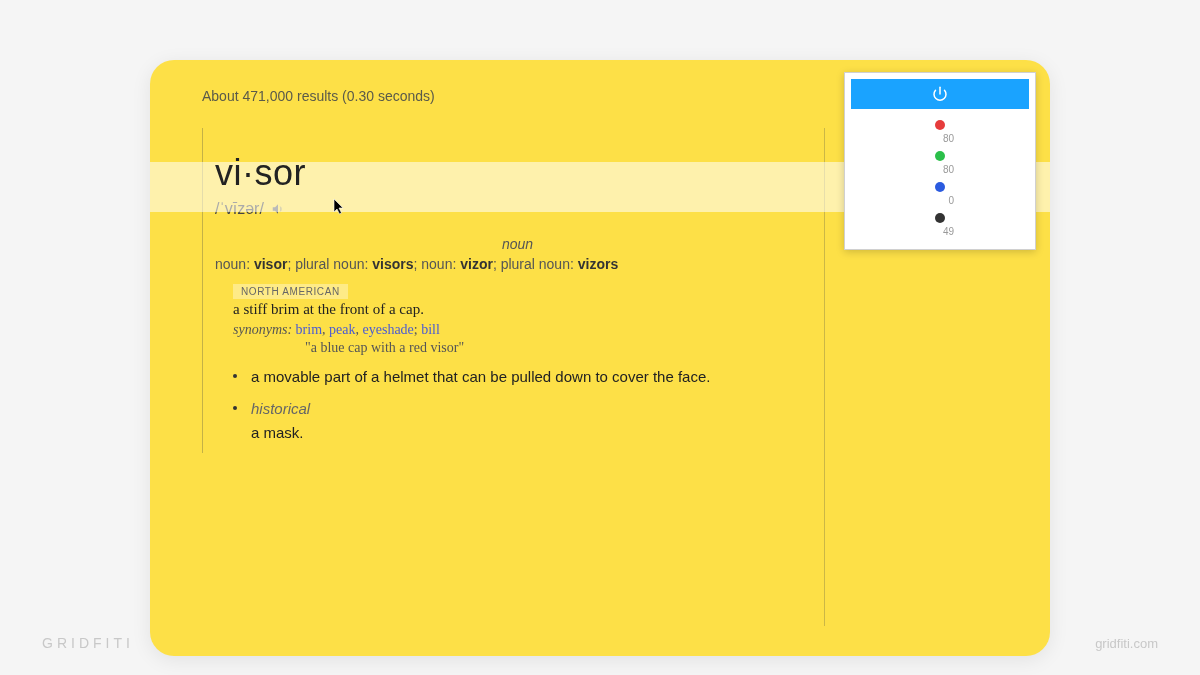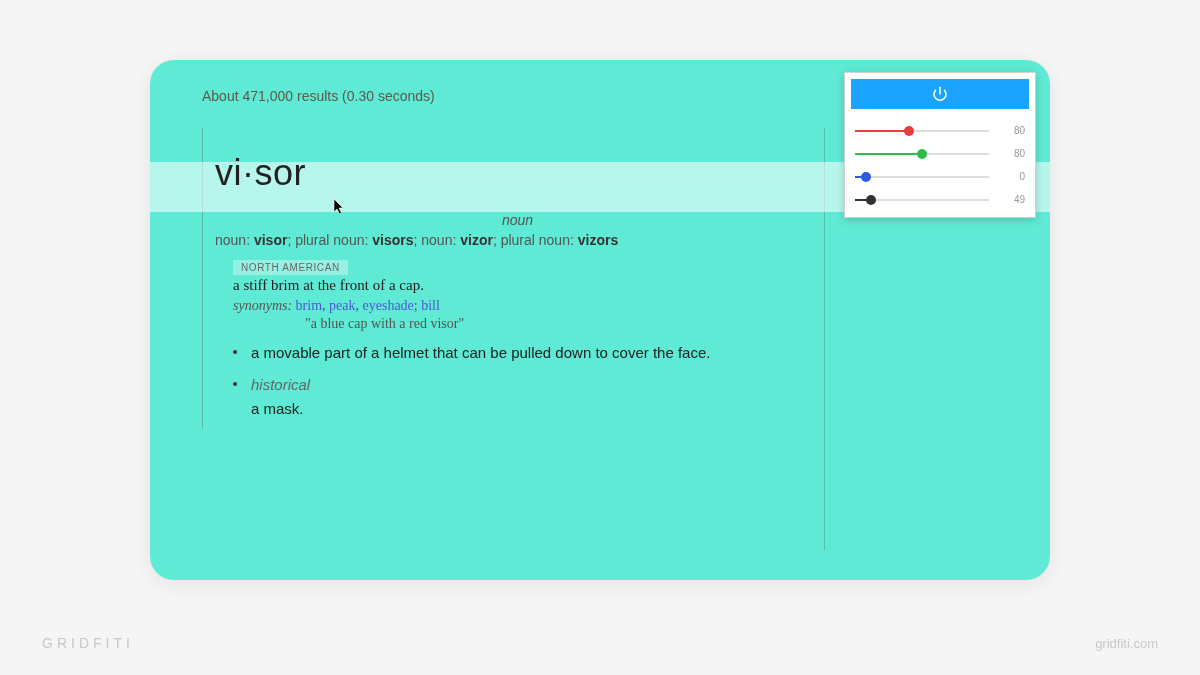--- a/index.html
+++ b/index.html
@@ -9,22 +9,22 @@
     background: #f5f5f5;
     font-family: Arial, sans-serif;
     position: relative;
     overflow: hidden;
   }
   .card {
     position: absolute;
     top: 60px;
     left: 150px;
     width: 900px;
-    height: 520px;
-    background: #5eead4;
+    height: 596px;
+    background: #fde047;
     border-radius: 24px;
     overflow: hidden;
     box-shadow: 0 4px 20px rgba(0,0,0,0.08);
   }
   .results-count {
     position: absolute;
     top: 28px;
     left: 52px;
     font-size: 14px;
     color: #5a5a4a;
@@ -151,20 +151,21 @@
     align-items: center;
     justify-content: center;
     cursor: pointer;
     margin-bottom: 10px;
   }
   .slider-row {
     display: flex;
     align-items: center;
     gap: 8px;
     padding: 6px 4px;
+    flex-direction: column;
   }
   .track {
     flex: 1;
     height: 2px;
     background: #ddd;
     position: relative;
   }
   .thumb {
     position: absolute;
     top: 50%;
@@ -222,20 +223,29 @@
   <div class="right-divider"></div>
 
   <div class="content-block">
 
     <div class="word">vi·sor</div>
 
     <svg class="cursor" style="top:70px; left:130px" width="14" height="18" viewBox="0 0 14 18">
       <path d="M1 1 L1 14 L4 11 L6.5 16 L8.5 15 L6 10 L10 10 Z" fill="#000" stroke="#fff" stroke-width="0.6"></path>
     </svg>
 
+    <div class="pron-row">
+      <span>/ˈvīzər/</span>
+      <span class="speaker-btn">
+        <svg width="14" height="14" viewBox="0 0 24 24" fill="#666">
+          <path d="M3 9v6h4l5 5V4L7 9H3z"></path>
+          <path d="M16 8c1.5 1 1.5 7 0 8" stroke="#666" stroke-width="1.5" fill="none"></path>
+        </svg>
+      </span>
+    </div>
 
     <div class="pos">noun</div>
 
     <div class="forms">
       <span>noun: </span><b>visor</b><span>; plural noun: </span><b>visors</b><span>; noun: </span><b>vizor</b><span>; plural noun: </span><b>vizors</b>
     </div>
 
     <div class="region-tag">NORTH AMERICAN</div>
 
     <div class="def-block">

